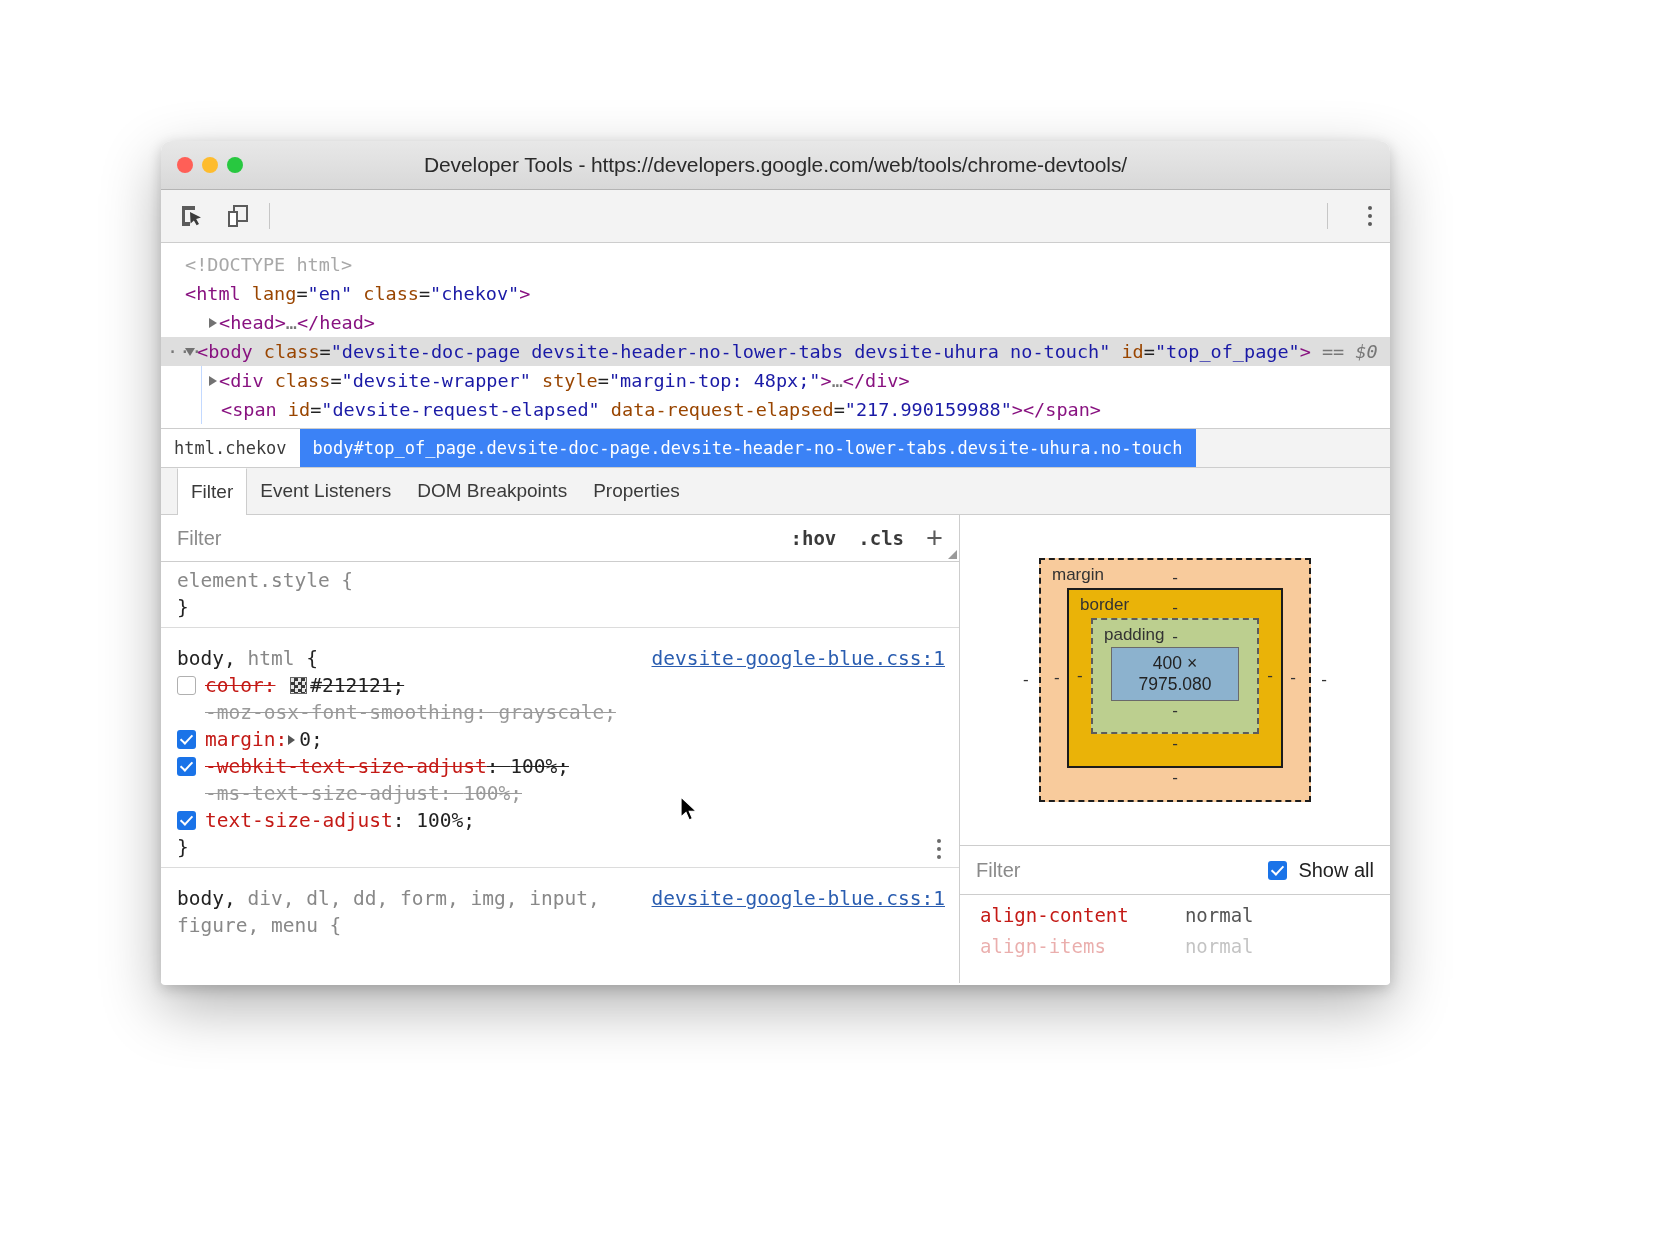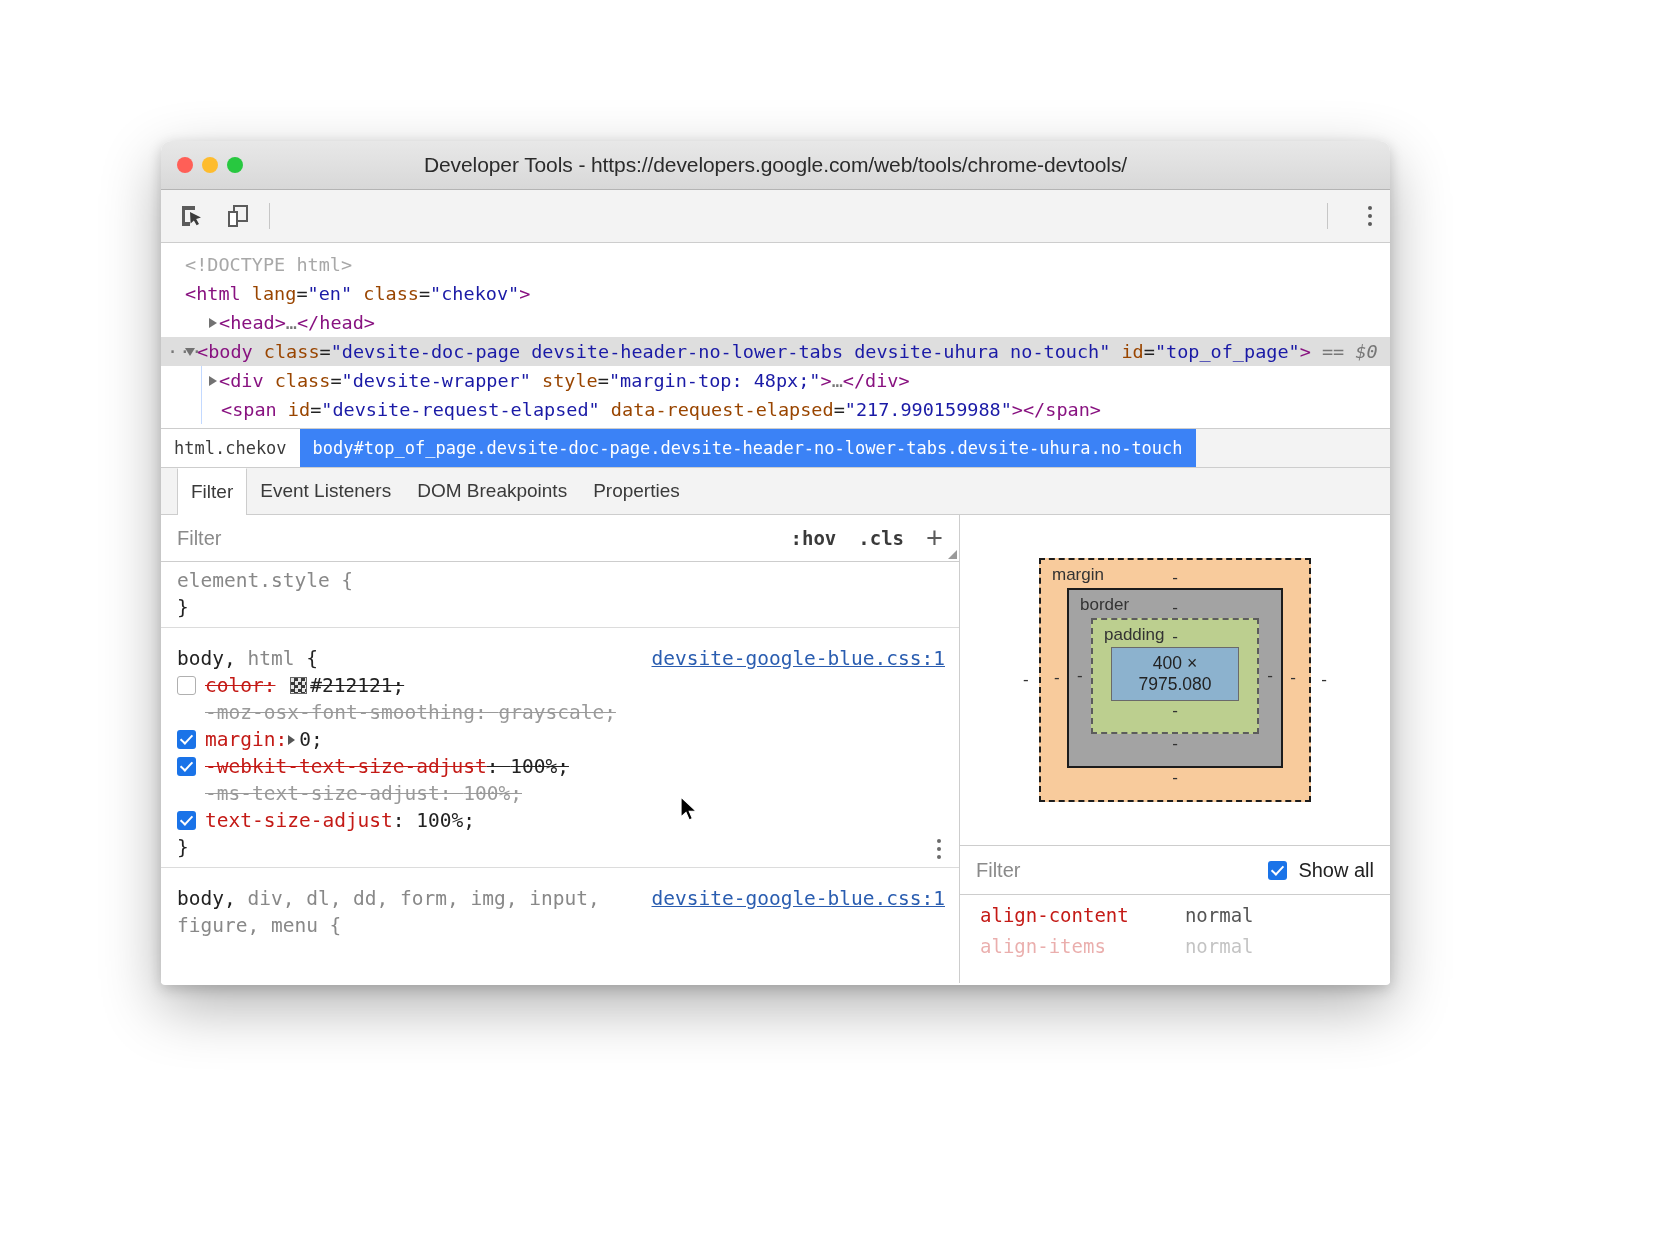--- a/index.html
+++ b/index.html
@@ -358,21 +358,21 @@
     text-align: center;
     box-sizing: border-box;
   }
   .bm-margin {
     background: #f8cb9c;
     border: 2px dashed #1c1c1c;
     padding: 8px 26px 10px 26px;
     width: 272px;
   }
   .bm-border {
-    background: #a3a3a3;
+    background: #eab308;
     border: 2px solid #1c1c1c;
     padding: 8px 22px 10px 22px;
   }
   .bm-padding {
     background: #bccf8f;
     border: 2px dashed #5c5c5c;
     padding: 7px 18px 9px 18px;
   }
   .bm-content {
     background: #8cb2ce;

